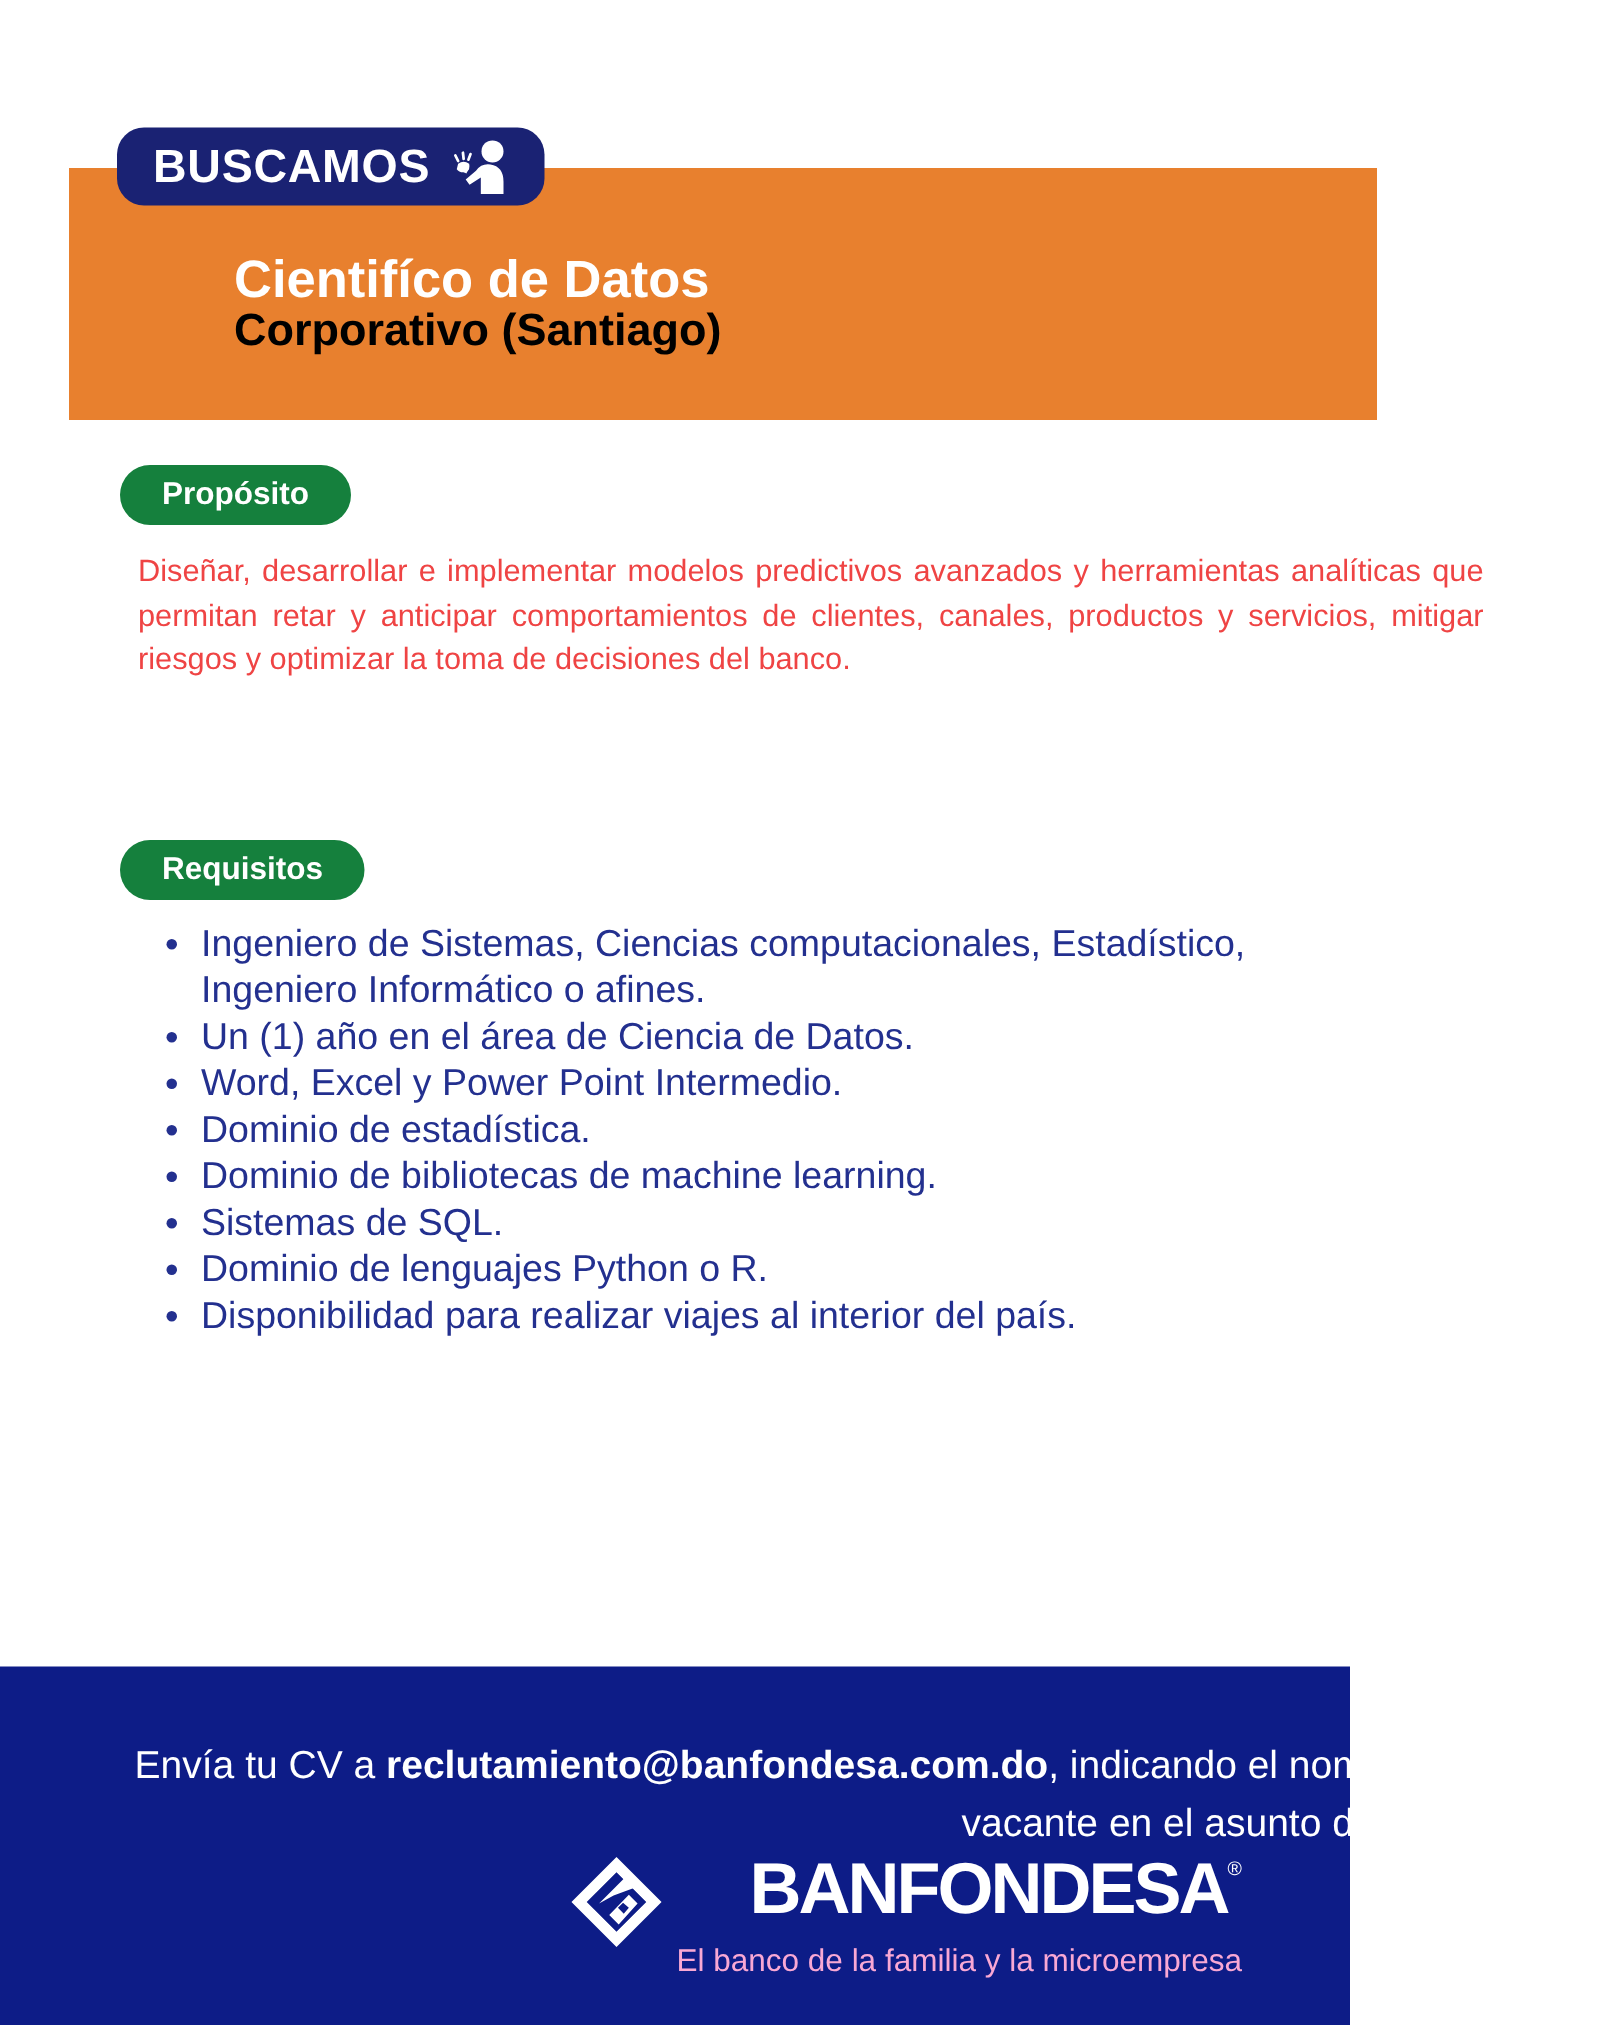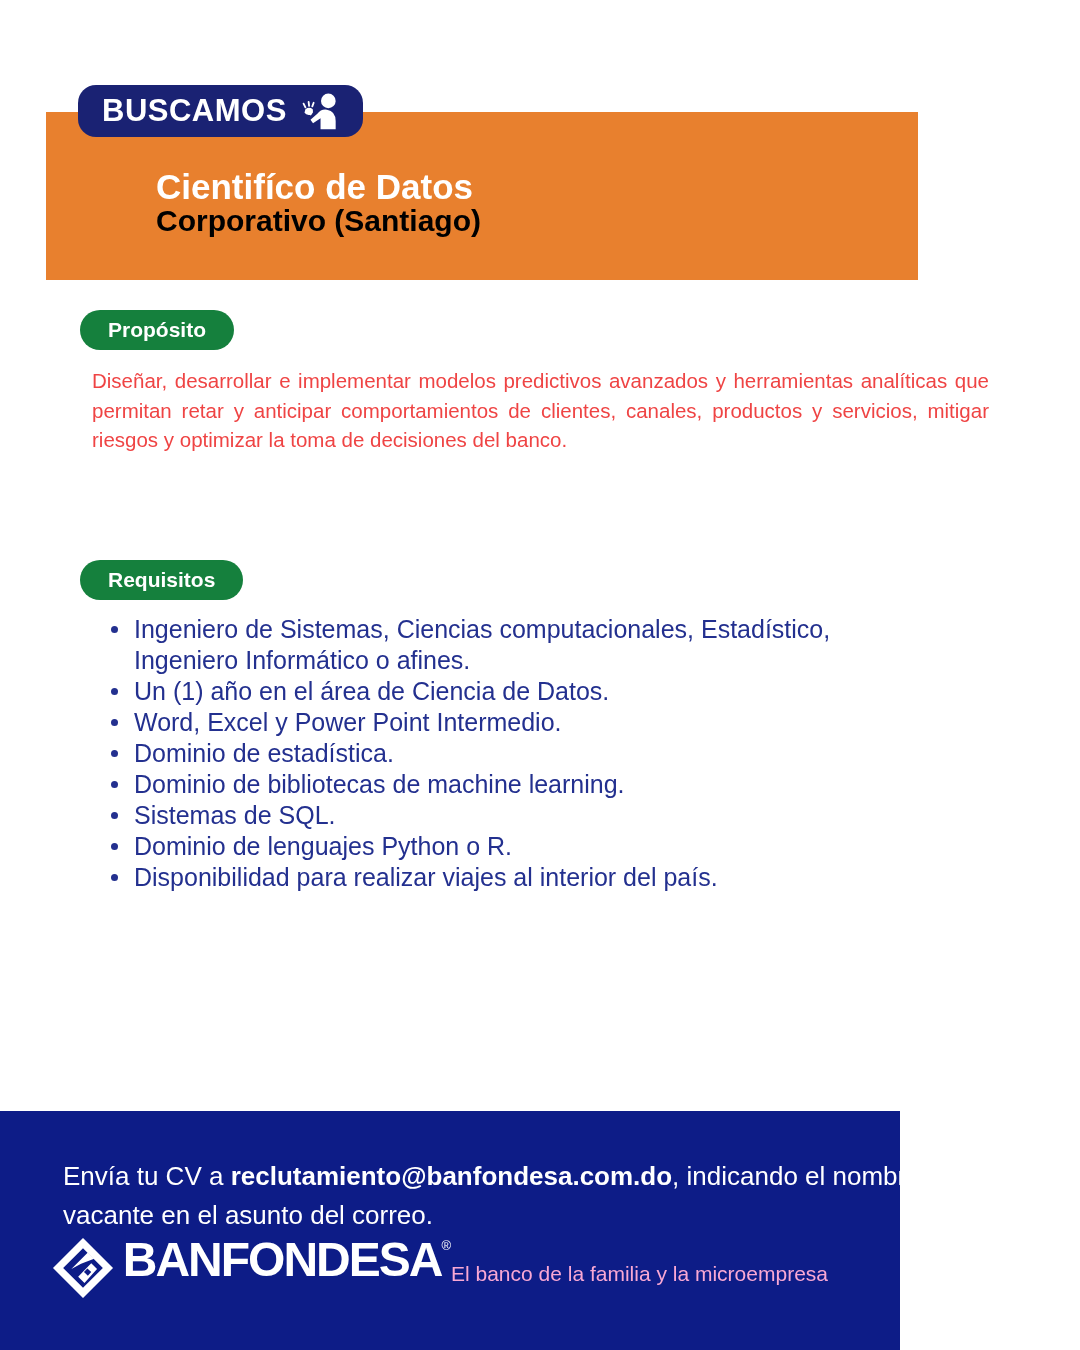--- a/index.html
+++ b/index.html
@@ -39,32 +39,32 @@
     margin:0;padding:0;list-style:none;
     color:#23308f;font-size:25px;line-height:31px;
   }
   .req-list li{position:relative;padding-left:24px;}
   .req-list li::before{
     content:"";position:absolute;left:1px;top:12px;width:7px;height:7px;
     border-radius:50%;background:#23308f;
   }
   
   .footer{
-    position:absolute;left:0;top:1111px;width:900px;height:239px;background:#0d1c87;
+    position:absolute;left:0;top:1111px;width:900px;height:239px;background:#0d1c87;text-align:right;
   }
   .contact{
     position:absolute;left:63px;top:20px;width:948px;
     color:#ffffff;font-size:26px;line-height:39px;
   }
   .contact .email{font-weight:bold;}
   .brand{
     position:absolute;right:72px;top:126px;
     display:flex;align-items:flex-start;gap:9px;
   }
-  .brand-text{display:flex;flex-direction:row;align-items:flex-end;}
+  .brand-text{display:flex;flex-direction:column;align-items:flex-end;}
   .wordmark-row{display:flex;align-items:flex-start;}
   .wordmark{
     color:#ffffff;font-weight:bold;font-size:48px;line-height:46px;letter-spacing:-2px;
   }
   .registered{color:#ffffff;font-size:13px;line-height:13px;margin-top:2px;}
   .tagline{color:#f9a8d4;font-size:21px;line-height:18px;margin-top:16px;}
 </style>
 </head>
 <body>
 

